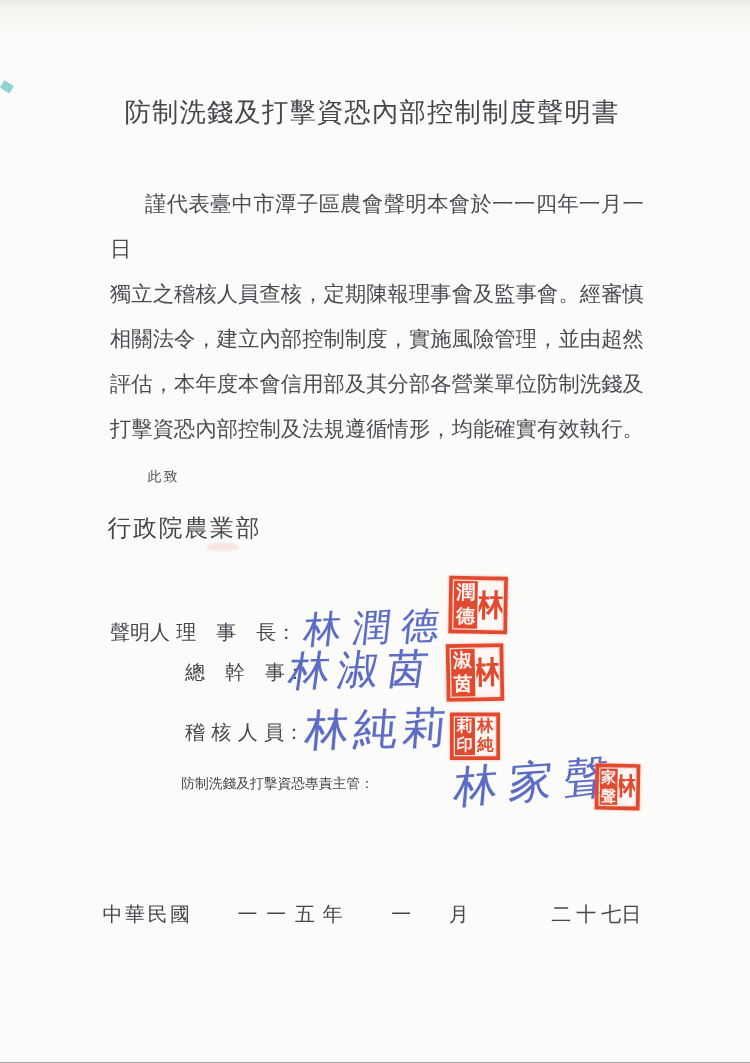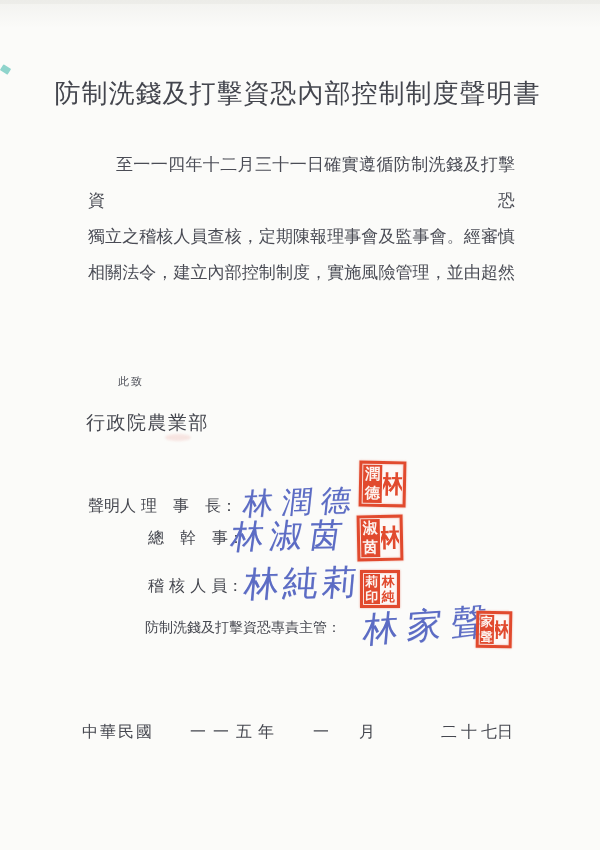--- a/index.html
+++ b/index.html
@@ -25,21 +25,21 @@
     background: #8fd4cc; transform: rotate(32deg); border-radius: 1px;
   }
   .scan-smudge {
     position: absolute; left: 165px; top: 434px; width: 26px; height: 7px;
     background: #f2c9c4; opacity: .45; border-radius: 50%; filter: blur(1px);
   }
 
   .title {
     position: absolute; left: 0; top: 76px; width: 595px;
     text-align: center;
-    font-size: 26px; letter-spacing: 1px; font-weight: 500;
+    font-size: 21px; letter-spacing: 1px; font-weight: 500;
     color: #44464e;
   }
 
   .body-text {
     position: absolute; left: 88px; top: 146px; width: 427px;
     font-size: 17px; line-height: 36px; color: #4a4c55;
   }
   .body-line {
     text-align: justify;
     text-align-last: justify;
@@ -54,21 +54,21 @@
     position: absolute; left: 86px; top: 410px;
     font-size: 19px; letter-spacing: 1.5px; color: #45474f;
   }
 
   .signer-label {
     position: absolute; font-size: 16px; color: #45474f; white-space: pre;
   }
   .label-1 { left: 88px;  top: 496px; }
   .label-2 { left: 148px; top: 528px; }
   .label-3 { left: 148px; top: 576px; }
-  .label-4 { left: 145px; top: 619px; font-size: 14px; }
+  .label-4 { left: 145px; top: 619px; font-size: 11px; }
 
   .signature {
     position: absolute;
     color: #5c6cc4;
     font-weight: 400;
     white-space: nowrap;
     text-shadow: 0.4px 0.4px 0 rgba(92,108,196,.35);
   }
   .sig-1 { left: 243px; top: 482px; font-size: 30px; letter-spacing: 9px; transform: rotate(-2deg) skewX(-8deg); }
   .sig-2 { left: 231px; top: 514px; font-size: 33px; letter-spacing: 6px; transform: rotate(-1deg) skewX(-9deg); }
@@ -116,23 +116,25 @@
 
 <div class="page">
 
   <div class="scan-band-top"></div>
   <div class="scan-speck-teal"></div>
   <div class="scan-smudge"></div>
 
   <div class="title">防制洗錢及打擊資恐內部控制制度聲明書</div>
 
   <div class="body-text">
-    <div class="body-line indent">至一一四年十二月三十一日確實遵循防制洗錢及打擊資恐</div>
+    <div class="body-line indent">謹代表臺中市潭子區農會聲明本會於一一四年一月一日</div>
     <div class="body-line">獨立之稽核人員查核，定期陳報理事會及監事會。經審慎</div>
     <div class="body-line">相關法令，建立內部控制制度，實施風險管理，並由超然</div>
+    <div class="body-line">評估，本年度本會信用部及其分部各營業單位防制洗錢及</div>
+    <div class="body-line">打擊資恐內部控制及法規遵循情形，均能確實有效執行。</div>
   </div>
 
   <div class="closing">此致</div>
   <div class="addressee">行政院農業部</div>
 
   <div class="signer-label label-1">聲明人 理　事　長：</div>
   <div class="signature sig-1">林潤德</div>
   <div class="seal seal-1">
     <div class="seal-col carved">
       <span>潤</span>

